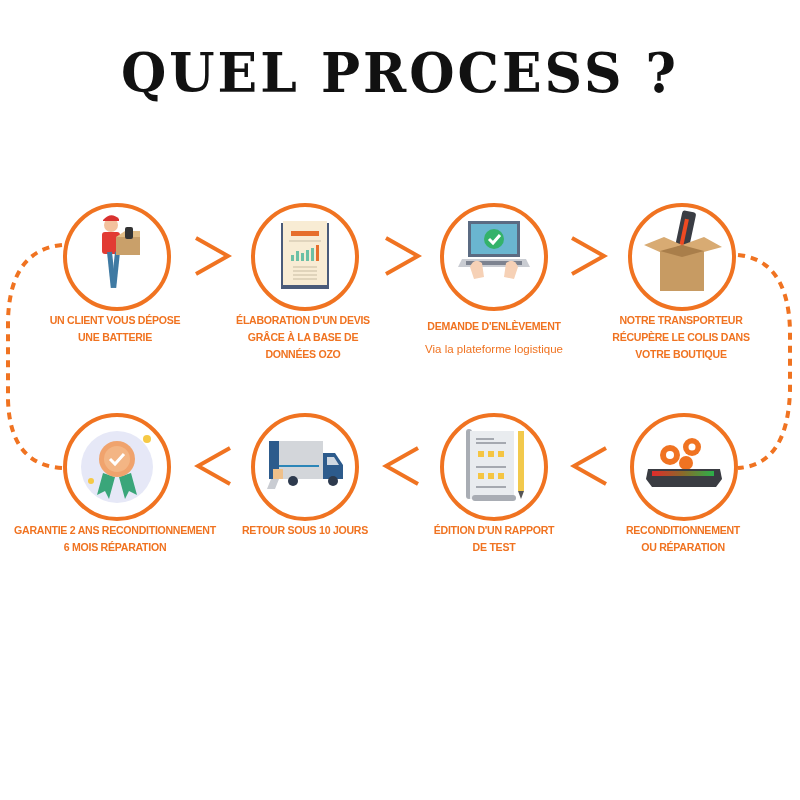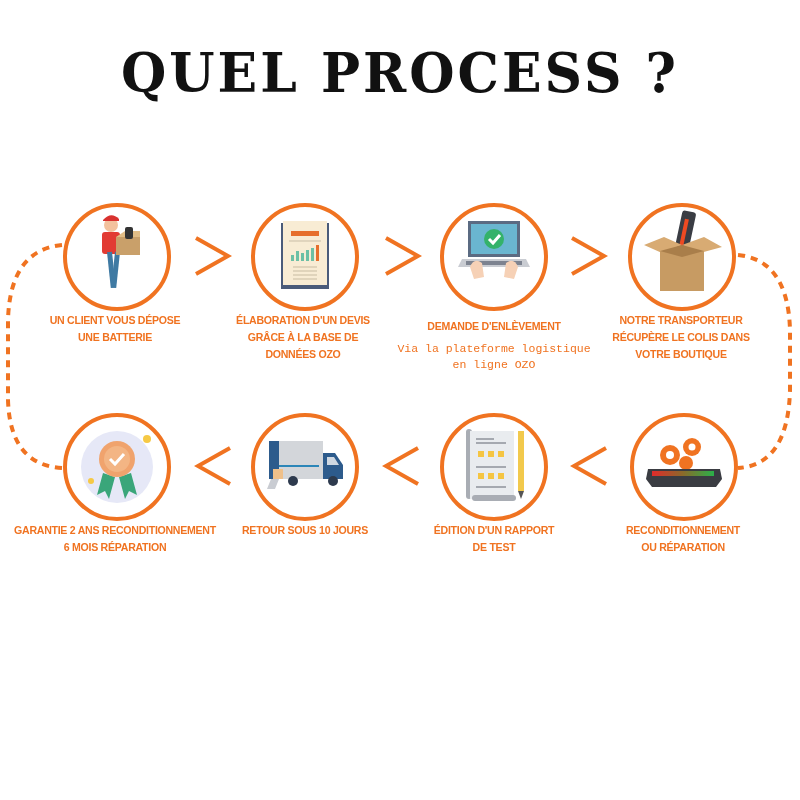--- a/index.html
+++ b/index.html
@@ -15,21 +15,21 @@
   }
   .circle svg { position: absolute; left: 0; top: 0; width: 100px; height: 100px; }
   .label {
     position: absolute; width: 230px; text-align: center;
     font-family: "Liberation Sans", sans-serif; font-weight: bold; font-size: 11.5px;
     line-height: 17px; color: #f07321; letter-spacing: -0.3px;
     transform: scaleX(0.92);
   }
   .sub {
     position: absolute; width: 230px; text-align: center;
-    font-family: Liberation Mono, monospace; font-size: 11.5px; line-height: 16px; color: #f07321;
+    font-family: Liberation Sans, sans-serif; font-size: 11.5px; line-height: 16px; color: #f07321;
   }
   .chev { position: absolute; width: 40px; height: 44px; }
   .connector { position: absolute; }
 </style>
 </head>
 <body>
 
 <div class="title">QUEL PROCESS ?</div>
 
 <svg class="connector" style="left:0;top:230px;" width="70" height="250" viewBox="0 0 70 250">
@@ -112,21 +112,20 @@
     <rect x="22" y="54" width="56" height="4" fill="#7d8390"></rect>
     <path d="M26 60 Q30 50 38 56 L40 70 L30 72Z" fill="#f6d1b6"></path>
     <path d="M74 60 Q70 50 62 56 L60 70 L70 72Z" fill="#f6d1b6"></path>
   </svg>
 </div>
 <div class="label" style="left:379px;top:318px;">
   <div>DEMANDE D'ENLÈVEMENT</div>
 </div>
 <div class="sub" style="left:379px;top:341px;">
   <div>Via la plateforme logistique</div>
-  <div>en ligne OZO</div>
 </div>
 
 <div class="circle" style="left:628px;top:203px;">
   <svg viewBox="0 0 100 100">
     <rect x="46" y="4" width="14" height="44" rx="3" fill="#3a3d44" transform="rotate(12 53 26)"></rect>
     <rect x="50" y="12" width="4" height="32" fill="#ee4a22" transform="rotate(12 53 26)"></rect>
     <polygon points="12,38 32,30 50,38 30,46" fill="#d8ab73"></polygon>
     <polygon points="50,38 72,30 90,40 68,46" fill="#d8ab73"></polygon>
     <rect x="28" y="44" width="44" height="40" fill="#c79b63"></rect>
     <polygon points="28,44 50,38 72,44 50,50" fill="#a97e4a"></polygon>

